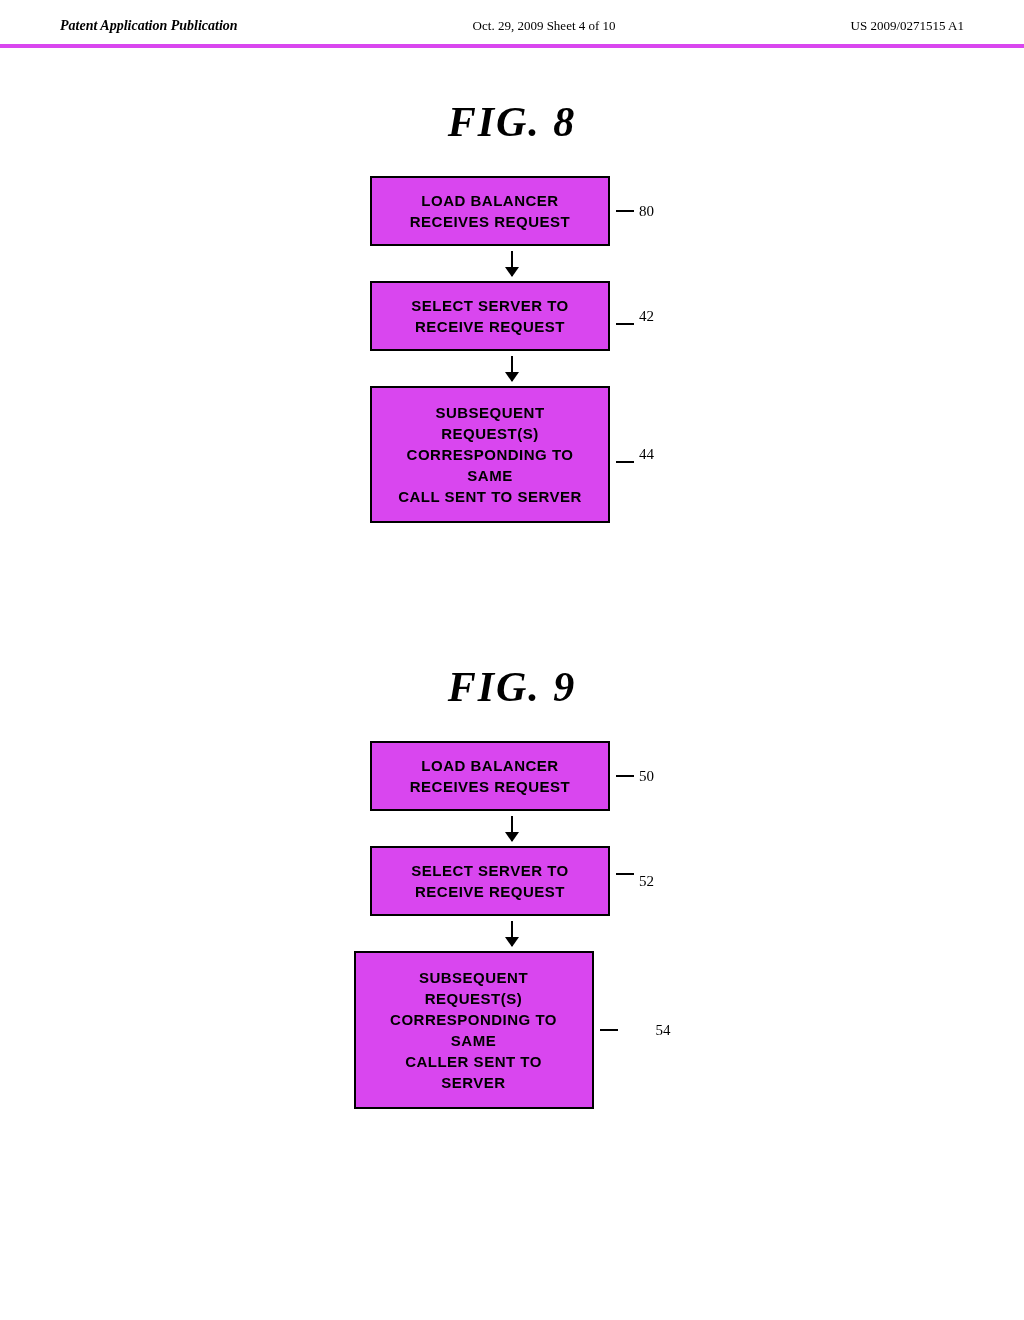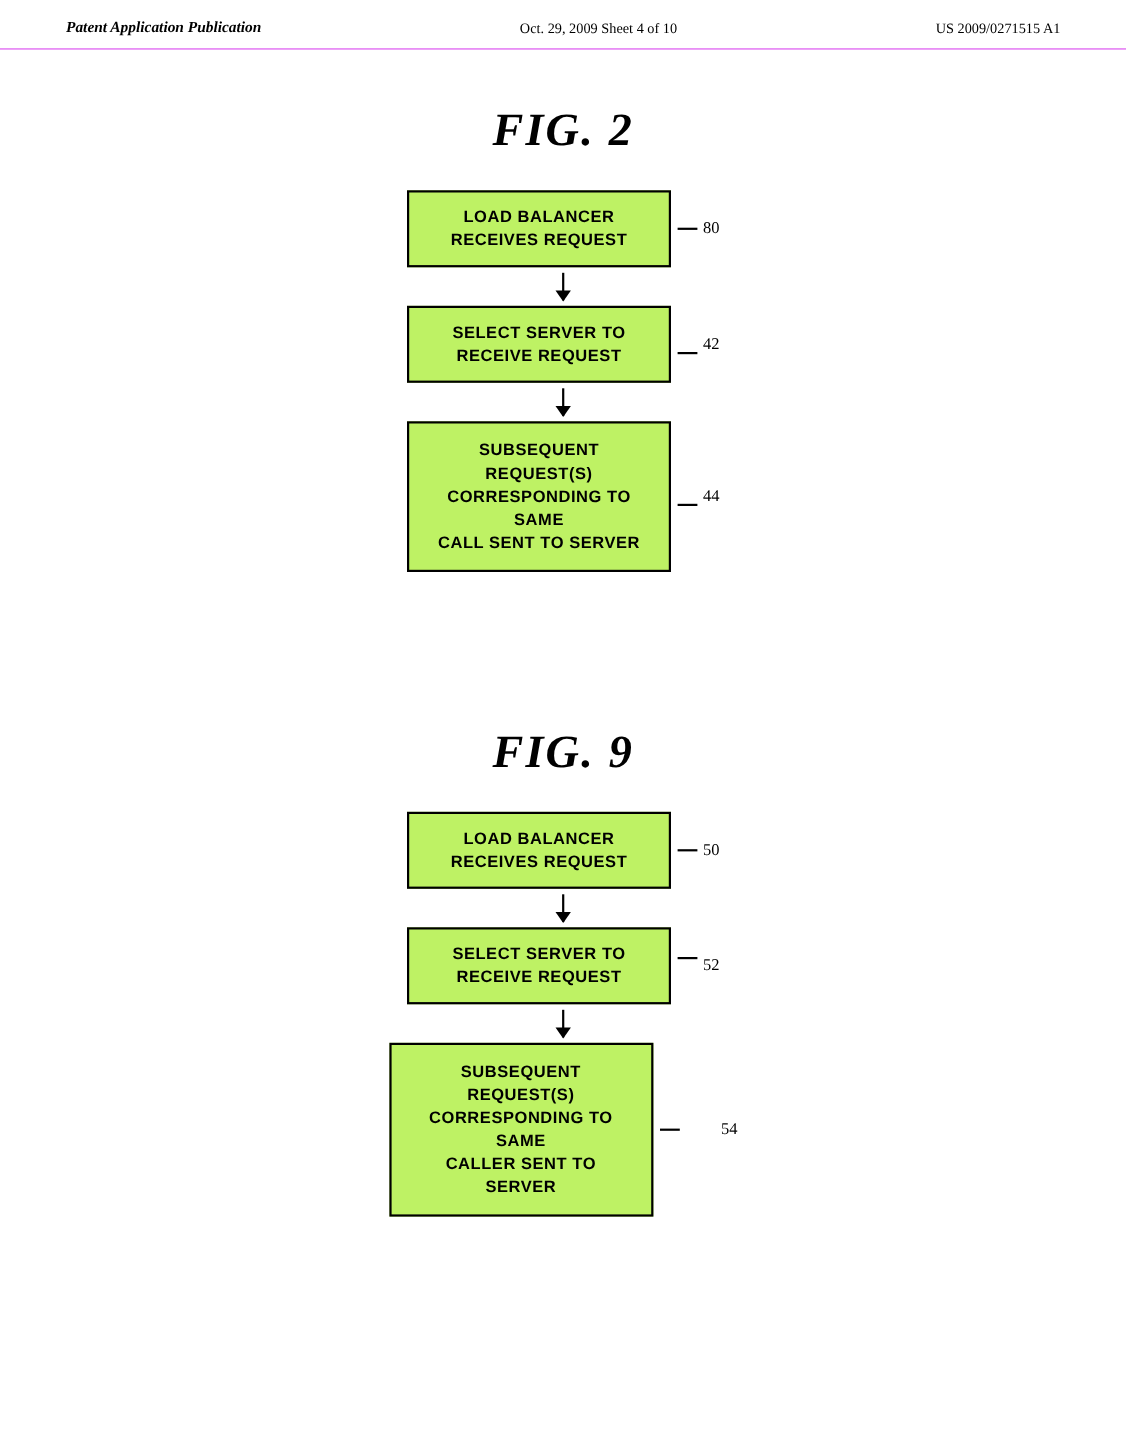--- a/index.html
+++ b/index.html
@@ -15,21 +15,21 @@
       font-family: serif;
       position: relative;
       overflow: hidden;
     }
 
     .page-header {
       display: flex;
       justify-content: space-between;
       align-items: center;
       padding: 18px 60px 10px 60px;
-      border-bottom: 1px solid #d946ef;
+      border-bottom: 4px solid #d946ef;
       font-size: 14px;
     }
 
     .header-left {
       font-weight: bold;
       font-style: italic;
     }
 
     .header-center {
       font-size: 13px;
@@ -74,21 +74,21 @@
     .flow-box {
       border: 2px solid #000;
       padding: 12px 20px;
       text-align: center;
       font-size: 15px;
       font-family: 'Arial', sans-serif;
       font-weight: bold;
       letter-spacing: 0.5px;
       width: 240px;
       line-height: 1.4;
-      background: #bef264;
+      background: #d946ef;
     }
 
     .flow-arrow {
       display: flex;
       justify-content: center;
       align-items: center;
       height: 35px;
     }
 
     .arrow-down {
@@ -131,21 +131,21 @@
 <body>
 
 <div class="page-header">
   <span class="header-left">Patent Application Publication</span>
   <span class="header-center">Oct. 29, 2009  Sheet 4 of 10</span>
   <span class="header-right">US 2009/0271515 A1</span>
 </div>
 
 <div class="page-content">
 
-  <div class="figure-title">FIG.  2</div>
+  <div class="figure-title">FIG.  8</div>
 
   <div class="flowchart">
 
     <div class="flow-step">
       <div class="label-with-bracket">
         <div class="flow-box">
           <span>LOAD  BALANCER</span><br>
           <span>RECEIVES  REQUEST</span>
         </div>
         <div style="display:flex;align-items:center;margin-left:6px;">

